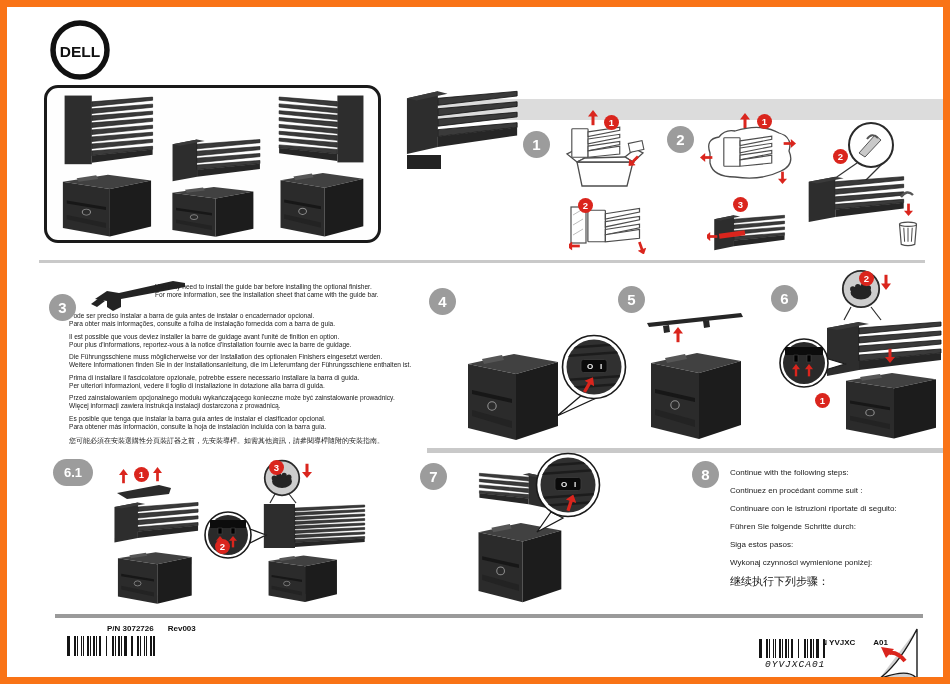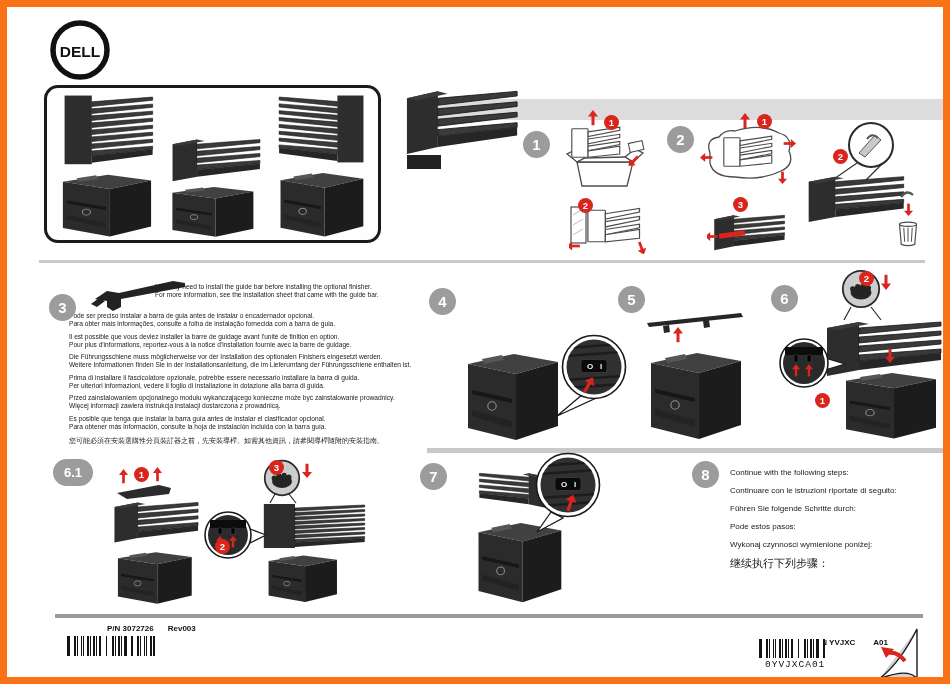--- a/index.html
+++ b/index.html
@@ -36,21 +36,21 @@
   .fineprint { position:absolute; font-size:8px; font-weight:bold; color:#111; white-space:nowrap;padding-left:40px; }
   .barcode {
     position:absolute;
     background-image:repeating-linear-gradient(90deg,
       #141414 0 1.6px, #fff 1.6px 2.8px,
       #141414 2.8px 3.4px, #fff 3.4px 6px,
       #141414 6px 8.2px, #fff 8.2px 9.4px,
       #141414 9.4px 10px, #fff 10px 12.6px);
     border-left:1px solid #141414; border-right:1px solid #141414;
   }
-  .bclabel { position:absolute; font-family:"Liberation Mono", monospace; font-size:9.5px; color:#111; letter-spacing:1px; }
+  .bclabel { position:absolute; font-family:"Liberation Mono", monospace; font-size:9.5px; color:#111; letter-spacing:1px;font-style:italic; }
 </style>
 </head>
 <body>
 
 <div class="page">
 
   <svg width="0" height="0" style="position:absolute" aria-hidden="true">
     <defs>
       <symbol id="sym-printer" viewBox="0 0 100 100" preserveAspectRatio="none">
         <polygon points="6,22 52,12 96,20 54,32" fill="#414141"></polygon>
@@ -347,23 +347,24 @@
       <rect x="20" y="25.5" width="26" height="13" rx="2.5" fill="#0a0a0a" stroke="#3c3c3c" stroke-width="0.8"></rect>
       <text x="26" y="35" font-size="8" font-weight="bold" fill="#f0f0f0" font-family="Liberation Sans, sans-serif">O</text>
       <text x="39" y="35" font-size="8" font-weight="bold" fill="#f0f0f0" font-family="Liberation Sans, sans-serif">I</text>
       <use href="#sym-arrow" width="11" height="18" transform="translate(30,42) rotate(18 5.5 9)"></use>
     </g>
   </svg>
 
   <div class="badge" style="left:685px;top:454px">8</div>
   <div class="abs" style="left:723px;top:457px">
     <div class="s8line">Continue with the following steps:</div>
+    <div class="s8line">Continuez en procédant comme suit :</div>
     <div class="s8line">Continuare con le istruzioni riportate di seguito:</div>
     <div class="s8line">Führen Sie folgende Schritte durch:</div>
-    <div class="s8line">Pode estos pasos:</div>
+    <div class="s8line">Siga estos pasos:</div>
     <div class="s8line">Wykonaj czynności wymienione poniżej:</div>
     <div class="s8line zh">继续执行下列步骤：</div>
   </div>
 
   <div class="divider dark" style="left:48px;top:607px;width:868px;height:4px"></div>
 
   <div class="fineprint" style="left:60px;top:617px">
     <span>P/N 3072726</span><span style="margin-left:14px">Rev003</span>
   </div>
   <div class="barcode" style="left:60px;top:629px;width:88px;height:20px"></div>

